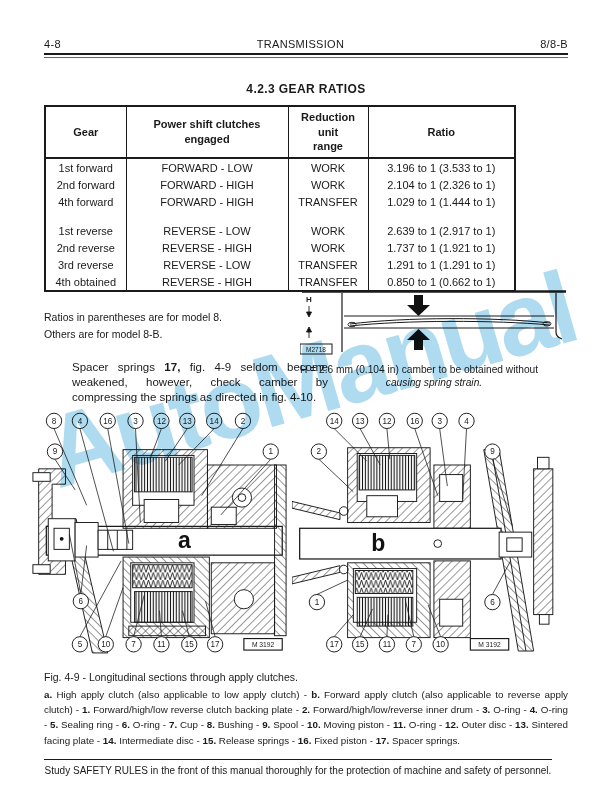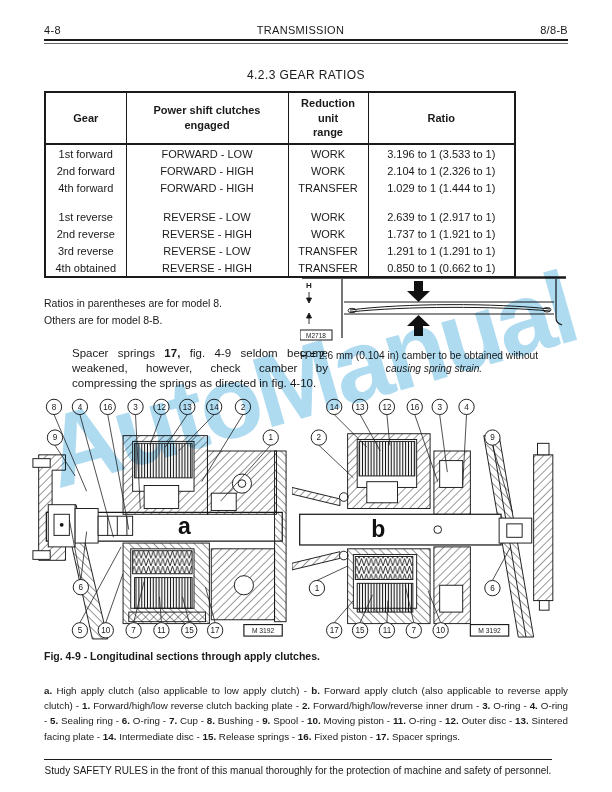--- a/index.html
+++ b/index.html
@@ -1,46 +1,46 @@
 <!DOCTYPE html>
 <html><head>
 <meta charset="utf-8">
 <style>
   html,body{margin:0;padding:0;background:#e8e8e8;}
   .page{width:612px;height:792px;position:relative;background:#fff;
         font-family:"Liberation Sans",sans-serif;color:#1a1a1a;overflow:hidden;margin:0 auto;}
-  .inner{padding:24px 44px 0 44px;}
+  .inner{padding:38px 44px 0 44px;}
   
   .hdr{display:flex;justify-content:space-between;align-items:baseline;font-size:11px;letter-spacing:.3px;}
   .rule1{height:2px;background:#1a1a1a;margin-top:3px;}
   .rule2{height:1px;background:#666;margin-top:2px;}
   
-  .sect{text-align:center;font-weight:normal;font-size:12px;letter-spacing:.4px;margin-top:24px;}
+  .sect{text-align:center;font-weight:bold;font-size:12px;letter-spacing:.4px;margin-top:24px;}
   
   table.gears{border-collapse:collapse;margin-top:9px;width:470px;font-size:11px;table-layout:fixed;}
   table.gears{border:2px solid #1a1a1a;}
   table.gears th,table.gears td{border-left:1.5px solid #1a1a1a;border-right:1.5px solid #1a1a1a;
         text-align:center;padding:0 2px;vertical-align:middle;}
   table.gears thead th{border-bottom:2px solid #1a1a1a;font-weight:bold;height:50px;line-height:1.35;}
   table.gears td{height:17px;}
   tr.gap-row td{height:12px;}
   .c0{width:81px}.c1{width:162px}.c2{width:80px}.c3{width:147px}
   
   .zone{position:relative;height:110px;}
   .notes{padding-top:19px;font-size:10.5px;}
   .notes div{margin-bottom:5px;}
   .para{width:256px;font-size:11.5px;line-height:1.32;text-align:justify;margin-top:20px;margin-left:28px;}
   .fig410{position:absolute;top:-2px;left:256px;width:268px;}
   .cap{font-size:10.2px;font-weight:bold;margin-top:3px;}
   .hnote{font-size:10.2px;margin-top:3px;line-height:1.3;}
   .hnote .l2{text-align:center;font-style:italic;}
   
   .figs{display:flex;margin:4px 0 0 -13px;}
-  .figcap{font-size:10.5px;font-weight:bold;margin-top:0;}
-  .legend{font-size:9.8px;line-height:1.55;text-align:justify;margin-top:21px;}
+  .figcap{font-size:10.5px;font-weight:normal;margin-top:7px;}
+  .legend{font-size:9.8px;line-height:1.55;text-align:justify;margin-top:4px;}
   .legend b{font-weight:bold;}
   
   .footer{position:absolute;left:44px;right:60px;bottom:16px;}
   .frule{height:1.5px;background:#1a1a1a;margin-bottom:5px;}
   .ftext{text-align:center;font-size:10px;}
   
   .wm{position:absolute;left:48px;top:404px;font-size:102px;font-weight:bold;line-height:1;
       letter-spacing:-4px;color:rgba(110,190,230,0.55);transform:rotate(-16deg);
       transform-origin:0 50%;mix-blend-mode:multiply;pointer-events:none;z-index:10;white-space:nowrap;}
   svg text{font-family:"Liberation Sans",sans-serif;}

